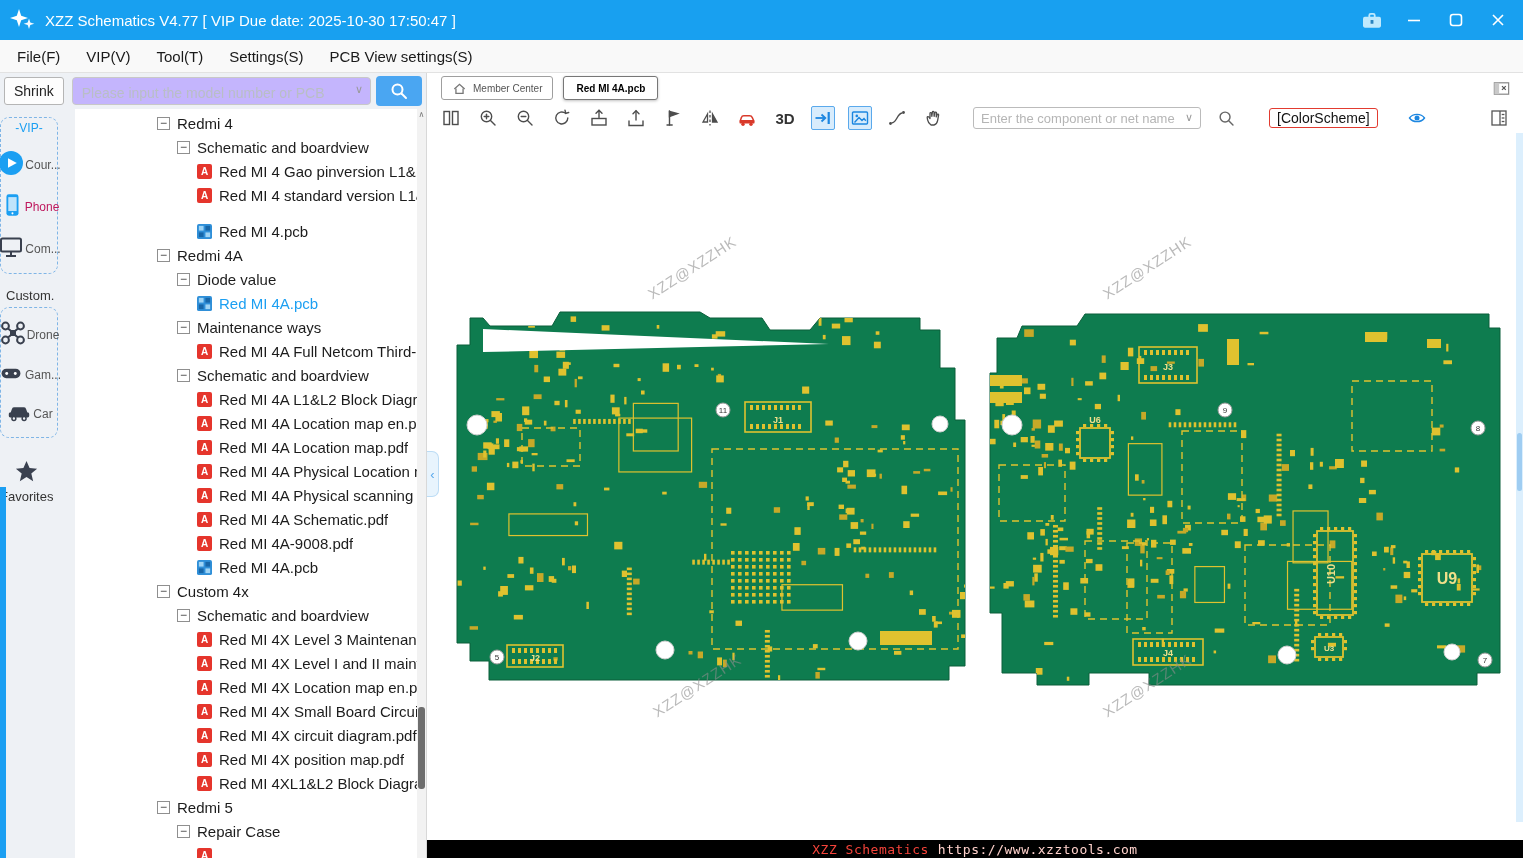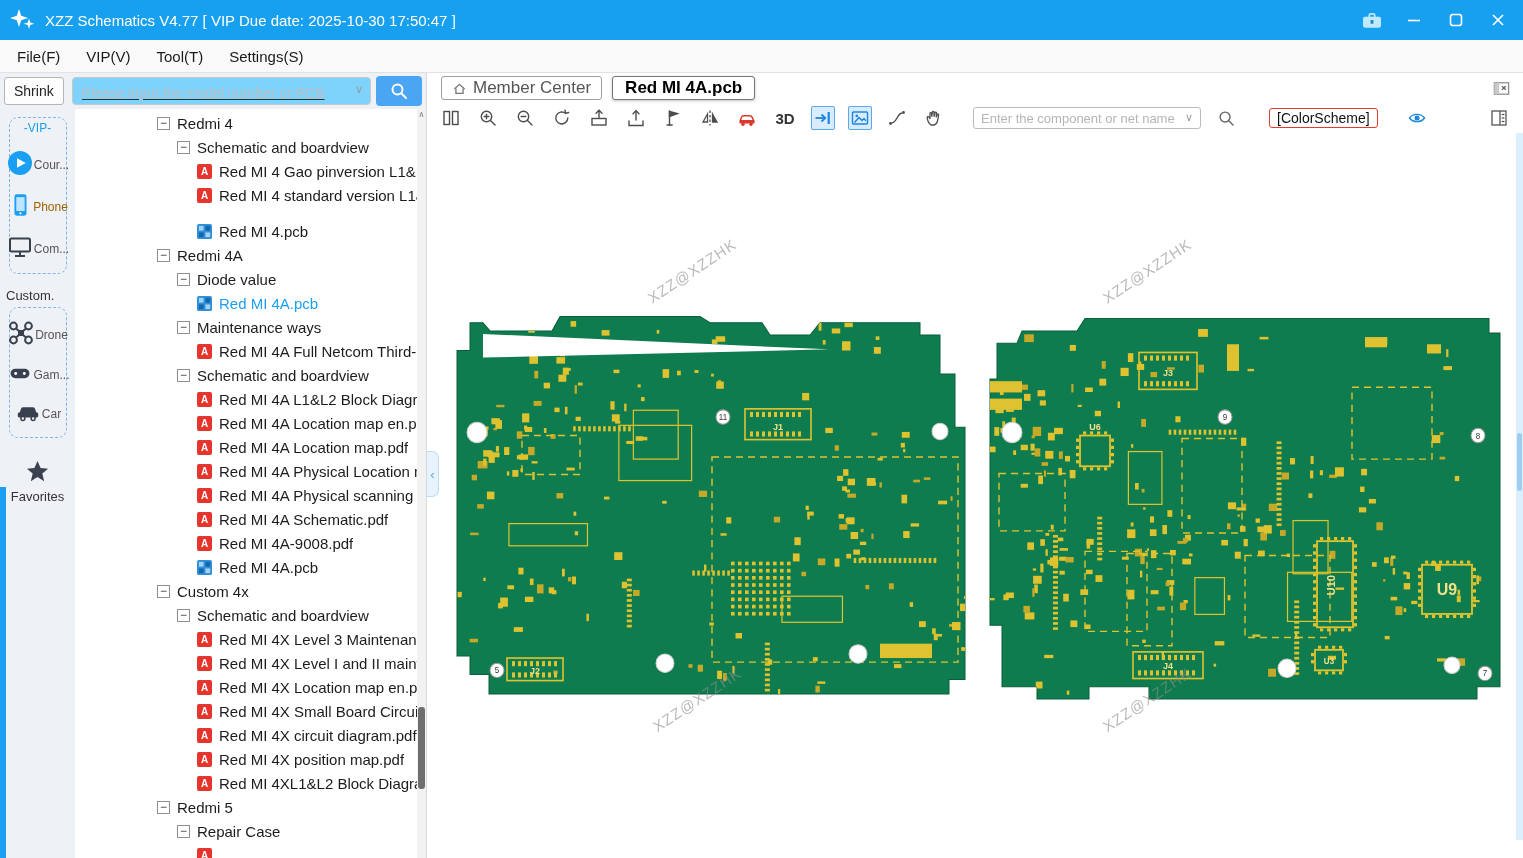--- a/index.html
+++ b/index.html
@@ -18,53 +18,53 @@
   .menubar{height:33px;flex:0 0 33px;background:#f9f9f9;border-bottom:1px solid #e2e2e2;display:flex;align-items:center;padding-left:4px;}
   .menu-item{padding:0 13px;font-size:15px;color:#1a1a1a;height:100%;display:flex;align-items:center;cursor:default;}
 
   .body{flex:1;display:flex;min-height:0;position:relative;}
 
   
   .left-region{width:427px;flex:0 0 427px;display:flex;flex-direction:column;border-right:1px solid #d8d8d8;background:#fff;}
   .top-row{height:36px;flex:0 0 36px;display:flex;align-items:center;background:#eef1f5;padding:0 2px;}
   .shrink-btn{height:28px;padding:0 9px;background:#fdfdfd;border:1px solid #b5b5b5;border-radius:3px;font-size:14px;color:#222;margin-left:2px;font-family:"Liberation Sans",sans-serif;}
   .model-search{position:relative;flex:1;margin-left:8px;height:28px;}
-  .model-search input{width:100%;height:100%;border:1px solid #c8c8c8;border-radius:4px;padding:4px 24px 0 9px;font-size:14px;color:#333;background:#7dd3fc;font-family:"Liberation Sans",sans-serif;text-decoration:underline;}
+  .model-search input{width:100%;height:100%;border:1px solid #c8c8c8;border-radius:4px;padding:4px 24px 0 9px;font-size:14px;color:#333;background:#c4b5fd;font-family:"Liberation Sans",sans-serif;}
   .model-search input::placeholder{color:#b9bec6;}
   .in-chevron{position:absolute;right:8px;top:7px;color:#999;font-size:11px;line-height:11px;pointer-events:none;}
   .search-btn{width:46px;height:30px;background:#4aa6f2;border:none;border-radius:4px;margin:0 2px 0 5px;display:flex;align-items:center;justify-content:center;cursor:pointer;}
 
   .left-cols{flex:1;display:flex;min-height:0;}
-  .rail{width:75px;flex:0 0 75px;background:#eef1f5;padding-top:8px;display:flex;flex-direction:column;align-items:center;}
+  .rail{width:75px;flex:0 0 75px;background:#eef1f5;padding-top:8px;display:flex;flex-direction:column;align-items:flex-start;}
   .rail-group{width:58px;border:1px dashed #7fb5e6;border-radius:9px;display:flex;flex-direction:column;align-items:center;padding:3px 0 12px;}
   .rail-group-label{font-size:12px;color:#1b9ff2;}
   .rail-section-label{font-size:13px;color:#333;margin:14px 0 4px;align-self:flex-start;padding-left:6px;}
   .rail-item{display:flex;flex-direction:row;align-items:center;margin-top:14px;cursor:pointer;}
   .rail-item-label{font-size:12px;color:#555;margin-top:4px;}
-  .rail-item-label.blue{color:#a16207;}
+  .rail-item-label.blue{color:#be185d;}
   .favorites{display:flex;flex-direction:column;align-items:center;margin-top:20px;cursor:pointer;}
   .favorites .rail-item-label{font-size:13px;color:#333;}
 
   
   .tree{flex:1;position:relative;overflow:hidden;background:#fff;padding-top:2px;}
   .trow{height:24px;display:flex;align-items:center;white-space:nowrap;font-size:15px;color:#1c1c1c;cursor:pointer;overflow:hidden;}
   .trow .tlabel{overflow:hidden;text-overflow:clip;}
   .trow.sel .tlabel{color:#1b9ff2;}
   .tico{flex:0 0 auto;margin-right:7px;}
   .tico.fold{width:13px;height:13px;border:1px solid #8f8f8f;background:#fff;color:#444;font-size:12px;line-height:10px;display:inline-flex;align-items:center;justify-content:center;}
   .tico.pdf{width:15px;height:15px;background:#e5352c;border-radius:2px;color:#fff;font-size:10px;font-weight:bold;display:inline-flex;align-items:center;justify-content:center;}
   .tico.pcbic{width:15px;height:15px;display:inline-flex;}
   .tree-sb{position:absolute;top:0;right:0;bottom:0;width:9px;background:#f2f2f2;}
   .tree-sb-up{text-align:center;color:#777;font-size:8px;line-height:12px;height:12px;cursor:pointer;}
   .tree-sb-thumb{position:absolute;top:598px;left:1px;width:7px;height:82px;background:#6e6e6e;border-radius:3px;cursor:grab;}
 
   
   .main{flex:1;display:flex;flex-direction:column;min-width:0;position:relative;background:#fff;}
   .tabbar{height:30px;flex:0 0 30px;display:flex;align-items:center;gap:10px;padding-left:14px;}
-  .tab{display:flex;align-items:center;gap:6px;height:24px;padding:0 10px;border:1px solid #9f9f9f;border-radius:3px;background:#fff;font-size:17px;color:#555;cursor:pointer;}
+  .tab{display:flex;align-items:center;gap:6px;height:24px;padding:0 10px;border:1px solid #9f9f9f;border-radius:3px;background:#fff;font-size:10px;color:#555;cursor:pointer;}
   .tab.active{font-weight:bold;color:#000;border-color:#777;box-shadow:0 1px 3px rgba(0,0,0,0.25);padding:0 12px;}
   .tab-right-btn{margin-left:auto;margin-right:10px;}
 
   .viewer-toolbar{height:30px;flex:0 0 30px;display:flex;align-items:center;padding-left:12px;gap:13px;}
   .tbtn{width:24px;height:24px;display:flex;align-items:center;justify-content:center;border:1px solid transparent;border-radius:2px;cursor:pointer;flex:0 0 auto;}
   .tbtn.active{background:#d8ecfc;border-color:#5aa9ec;}
   .tbtn-3d{font-weight:bold;font-size:15px;color:#333;width:26px;text-align:center;cursor:pointer;}
   .comp-search{position:relative;width:228px;height:22px;margin-left:14px;flex:0 0 auto;}
   .comp-search input{width:100%;height:100%;border:1px solid #bbb;border-radius:3px;padding:0 20px 0 7px;font-size:13px;color:#333;font-family:"Liberation Sans",sans-serif;}
   .comp-search input::placeholder{color:#b5b5b5;}
@@ -119,20 +119,21 @@
           </svg>
       </span>
     </div>
   </div>
 
   <div class="menubar">
     <span class="menu-item">File(F)</span>
     <span class="menu-item">VIP(V)</span>
     <span class="menu-item">Tool(T)</span>
     <span class="menu-item">Settings(S)</span>
+    <span class="menu-item">PCB View settings(S)</span>
   </div>
 
   <div class="body">
 
     <div class="left-region">
       <div class="top-row">
         <button class="shrink-btn">Shrink</button>
         <div class="model-search">
           <input type="text" placeholder="Please input the model number or PCB" style="">
           <span class="in-chevron">∨</span>
@@ -1346,17 +1347,21 @@
             <text x="723" y="139" font-size="15" fill="#8d8d8d" opacity="0.6" letter-spacing="1" text-anchor="middle" transform="rotate(-33 723 139)" font-family="Liberation Sans, sans-serif">XZZ@XZZHK</text>
             <text x="273" y="557" font-size="15" fill="#8d8d8d" opacity="0.6" letter-spacing="1" text-anchor="middle" transform="rotate(-33 273 557)" font-family="Liberation Sans, sans-serif">XZZ@XZZHK</text>
             <text x="723" y="557" font-size="15" fill="#8d8d8d" opacity="0.6" letter-spacing="1" text-anchor="middle" transform="rotate(-33 723 557)" font-family="Liberation Sans, sans-serif">XZZ@XZZHK</text>
           </svg>
         <div class="collapse-handle">‹</div>
         <div class="vstrip">
           <div class="vstrip-thumb"></div>
         </div>
       </div>
 
+      <div class="statusbar">
+        <span class="sb-brand">XZZ Schematics</span>
+        <span class="sb-url">https://www.xzztools.com</span>
+      </div>
     </div>
 
     <div class="left-strip"></div>
   </div>
 </div>
 
 </body></html>

